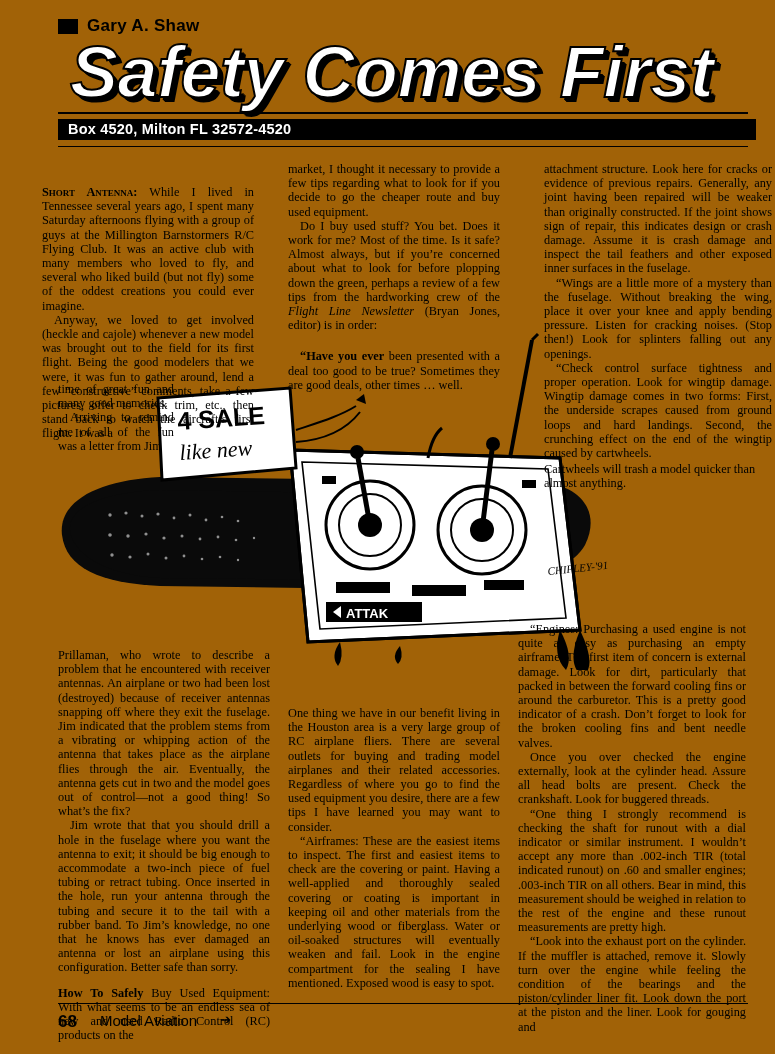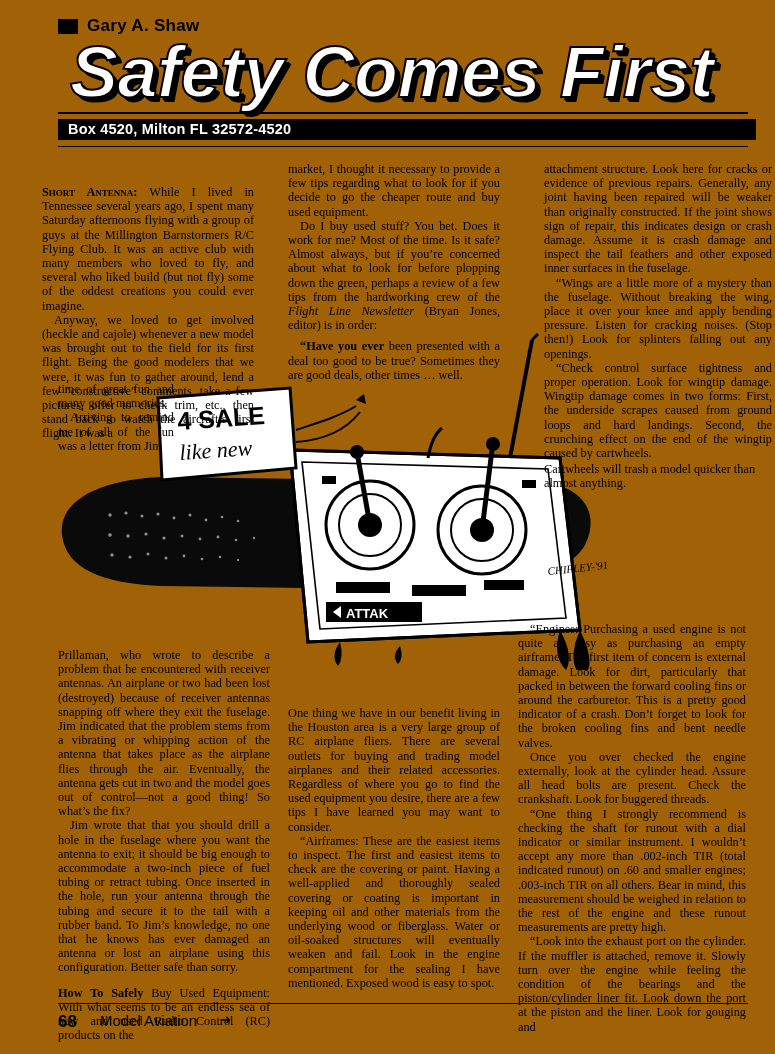--- a/index.html
+++ b/index.html
@@ -283,21 +283,21 @@
 
   <div class="col" id="col1-bot">
     <p class="noindent">Prillaman, who wrote to describe a problem that he encountered with receiver antennas. An airplane or two had been lost (destroyed) because of receiver antennas snapping off where they exit the fuselage. Jim indicated that the problem stems from a vibrating or whipping action of the antenna that takes place as the airplane flies through the air. Eventually, the antenna gets cut in two and the model goes out of control—not a good thing! So what’s the fix?</p>
     <p>Jim wrote that that you should drill a hole in the fuselage where you want the antenna to exit; it should be big enough to accommodate a two-inch piece of fuel tubing or retract tubing. Once inserted in the hole, run your antenna through the tubing and secure it to the tail with a rubber band. To Jim’s knowledge, no one that he knows has ever damaged an antenna or lost an airplane using this configuration. Better safe than sorry.</p>
     <p class="noindent" style="margin-top:11px;"><span class="bold">How To Safely</span> Buy Used Equipment: With what seems to be an endless sea of new and used Radio Control (RC) products on the</p>
   </div>
 
   <div class="col" id="col2-top">
     <p class="noindent">market, I thought it necessary to provide a few tips regarding what to look for if you decide to go the cheaper route and buy used equipment.</p>
     <p>Do I buy used stuff? You bet. Does it work for me? Most of the time. Is it safe? Almost always, but if you’re concerned about what to look for before plopping down the green, perhaps a review of a few tips from the hardworking crew of the <span class="ital">Flight Line Newsletter</span> (Bryan Jones, editor) is in order:</p>
-    <p style="margin-top:7px;"><span class="bold">“Have you ever</span> been presented with a deal too good to be true? Sometimes they are good deals, other times … well.</p>
+    <p style="margin-top:17px;"><span class="bold">“Have you ever</span> been presented with a deal too good to be true? Sometimes they are good deals, other times … well.</p>
   </div>
 
   <div class="col" id="col2-bot">
     <p class="noindent">One thing we have in our benefit living in the Houston area is a very large group of RC airplane fliers. There are several outlets for buying and trading model airplanes and their related accessories. Regardless of where you go to find the used equipment you desire, there are a few tips I have learned you may want to consider.</p>
     <p>“Airframes: These are the easiest items to inspect. The first and easiest items to check are the covering or paint. Having a well-applied and thoroughly sealed covering or coating is important in keeping oil and other materials from the underlying wood or fiberglass. Water or oil-soaked structures will eventually weaken and fail. Look in the engine compartment for the sealing I have mentioned. Exposed wood is easy to spot.</p>
   </div>
 
   <div class="col col3wrap" id="col3-top">
     <p class="noindent">attachment structure. Look here for cracks or evidence of previous repairs. Generally, any joint having been repaired will be weaker than originally constructed. If the joint shows sign of repair, this indicates design or crash damage. Assume it is crash damage and inspect the tail feathers and other exposed inner surfaces in the fuselage.</p>
     <p>“Wings are a little more of a mystery than the fuselage. Without breaking the wing, place it over your knee and apply bending pressure. Listen for cracking noises. (Stop then!) Look for splinters falling out any openings.</p>

